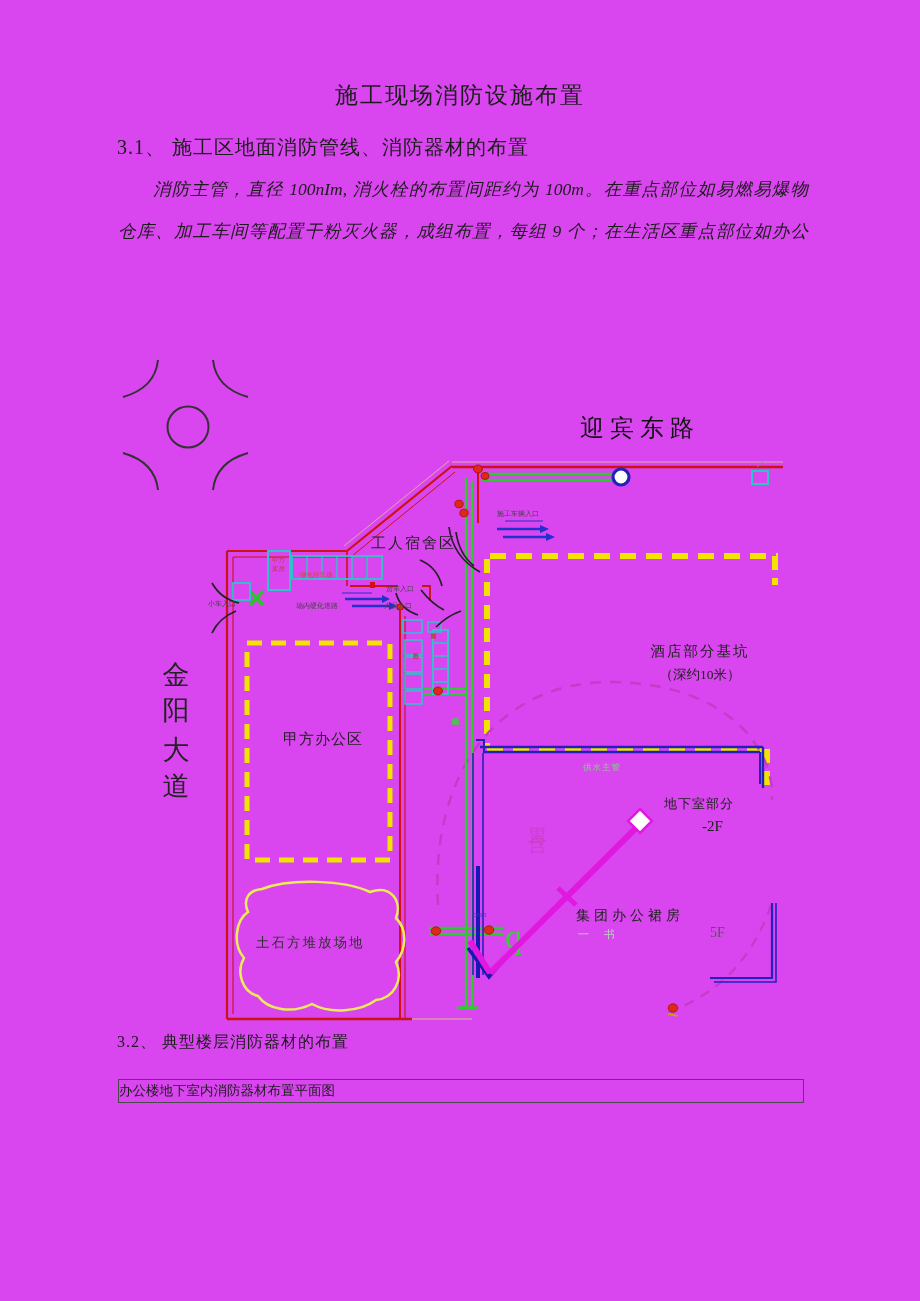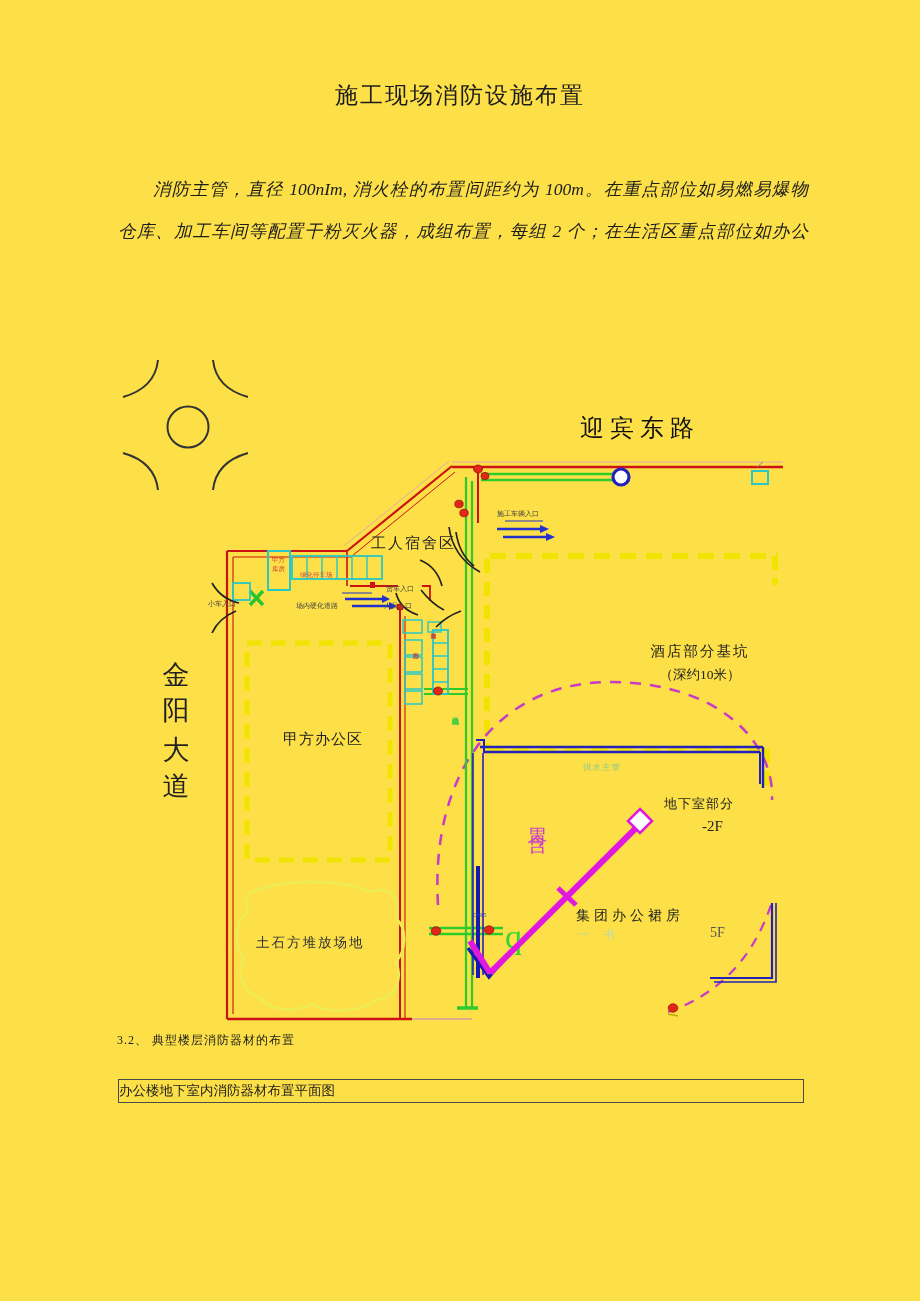--- a/index.html
+++ b/index.html
@@ -1,40 +1,41 @@
 <!DOCTYPE html>
 <html><head>
 <meta charset="utf-8">
 <style>
   html,body{margin:0;padding:0;background:#fff;}
-  #page{position:relative;width:920px;height:1301px;background:#fde047;overflow:hidden;
+  #page{position:relative;width:920px;height:1301px;background:#d946ef;overflow:hidden;
         font-family:"Liberation Serif","DejaVu Serif",serif;color:#1c1c1c;}
   .abs{position:absolute;}
   #title{top:80px;left:0;width:920px;text-align:center;font-size:23px;letter-spacing:2px;}
   #h31{top:134px;left:117px;font-size:20px;letter-spacing:1px;}
   #para{top:168px;left:118px;width:690px;font-size:17.5px;font-style:italic;}
   .pline{line-height:42px;text-align:justify;text-align-last:justify;white-space:nowrap;}
   .pline.first{text-indent:35px;}
   .pline.last{text-align-last:left;}
-  #h32{top:1032px;left:117px;font-size:12px;letter-spacing:1px;}
+  #h32{top:1032px;left:117px;font-size:16px;letter-spacing:1px;}
   #capbox{top:1079px;left:118px;width:684px;height:22px;border:1.2px solid #4a4a4a;}
   #capbox .cap{width:100%;text-align:left;font-size:13.5px;line-height:22px;}
   svg text{font-family:"Liberation Serif","DejaVu Serif",serif;}
   .vtext{writing-mode:vertical-rl;}
 </style>
 </head>
 <body>
 
 <div id="page">
 
   <div id="title" class="abs">施工现场消防设施布置</div>
+  <div id="h31" class="abs">3.1、 施工区地面消防管线、消防器材的布置</div>
 
   <div id="para" class="abs">
     <div class="pline first">消防主管，直径 100nIm, 消火栓的布置间距约为 100m。在重点部位如易燃易爆物</div>
-    <div class="pline">仓库、加工车间等配置干粉灭火器，成组布置，每组 2 个；在生活区重点部位如办公</div>
+    <div class="pline">仓库、加工车间等配置干粉灭火器，成组布置，每组 9 个；在生活区重点部位如办公</div>
   </div>
 
   <svg class="abs" style="left:0;top:345px" width="920" height="690" viewBox="0 345 920 690">
 
     <g stroke="#333" stroke-width="2" fill="none">
       <circle cx="188" cy="427" r="20.5"></circle>
       <path d="M 123,397 Q 155,388 158,360"></path>
       <path d="M 213,360 Q 216,388 248,397"></path>
       <path d="M 123,453 Q 155,462 158,490"></path>
       <path d="M 213,490 Q 216,462 248,453"></path>

